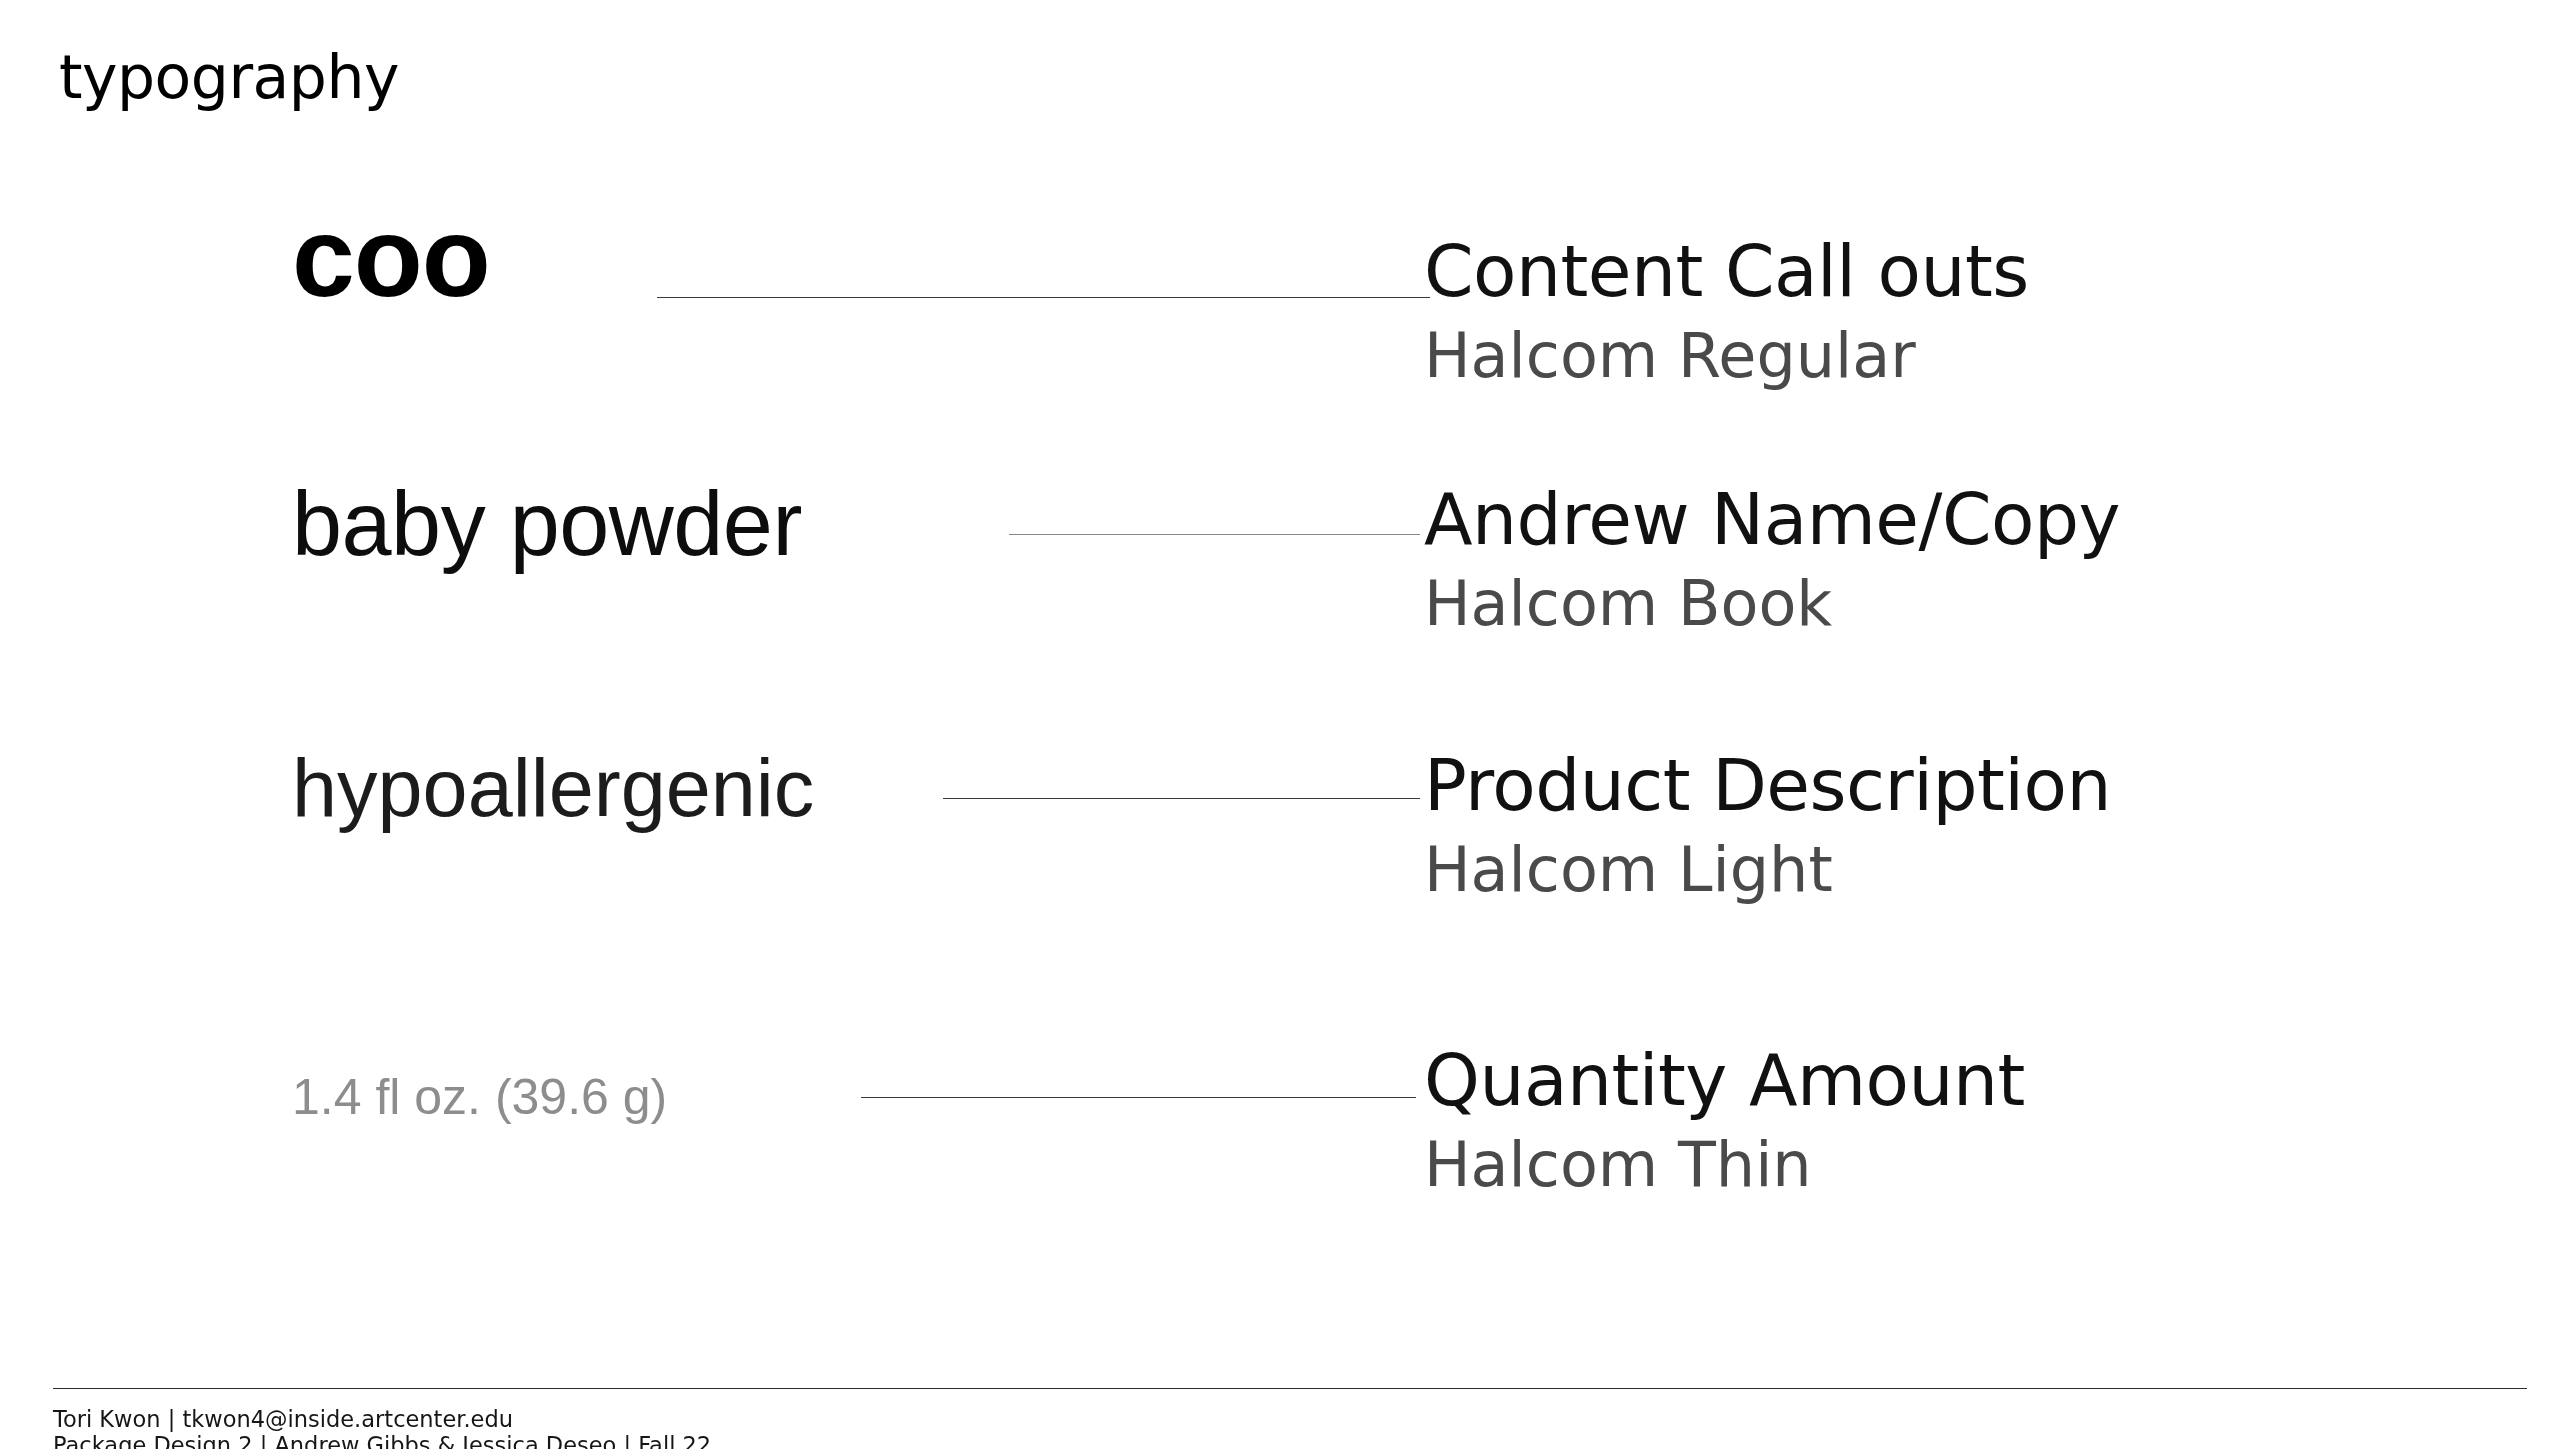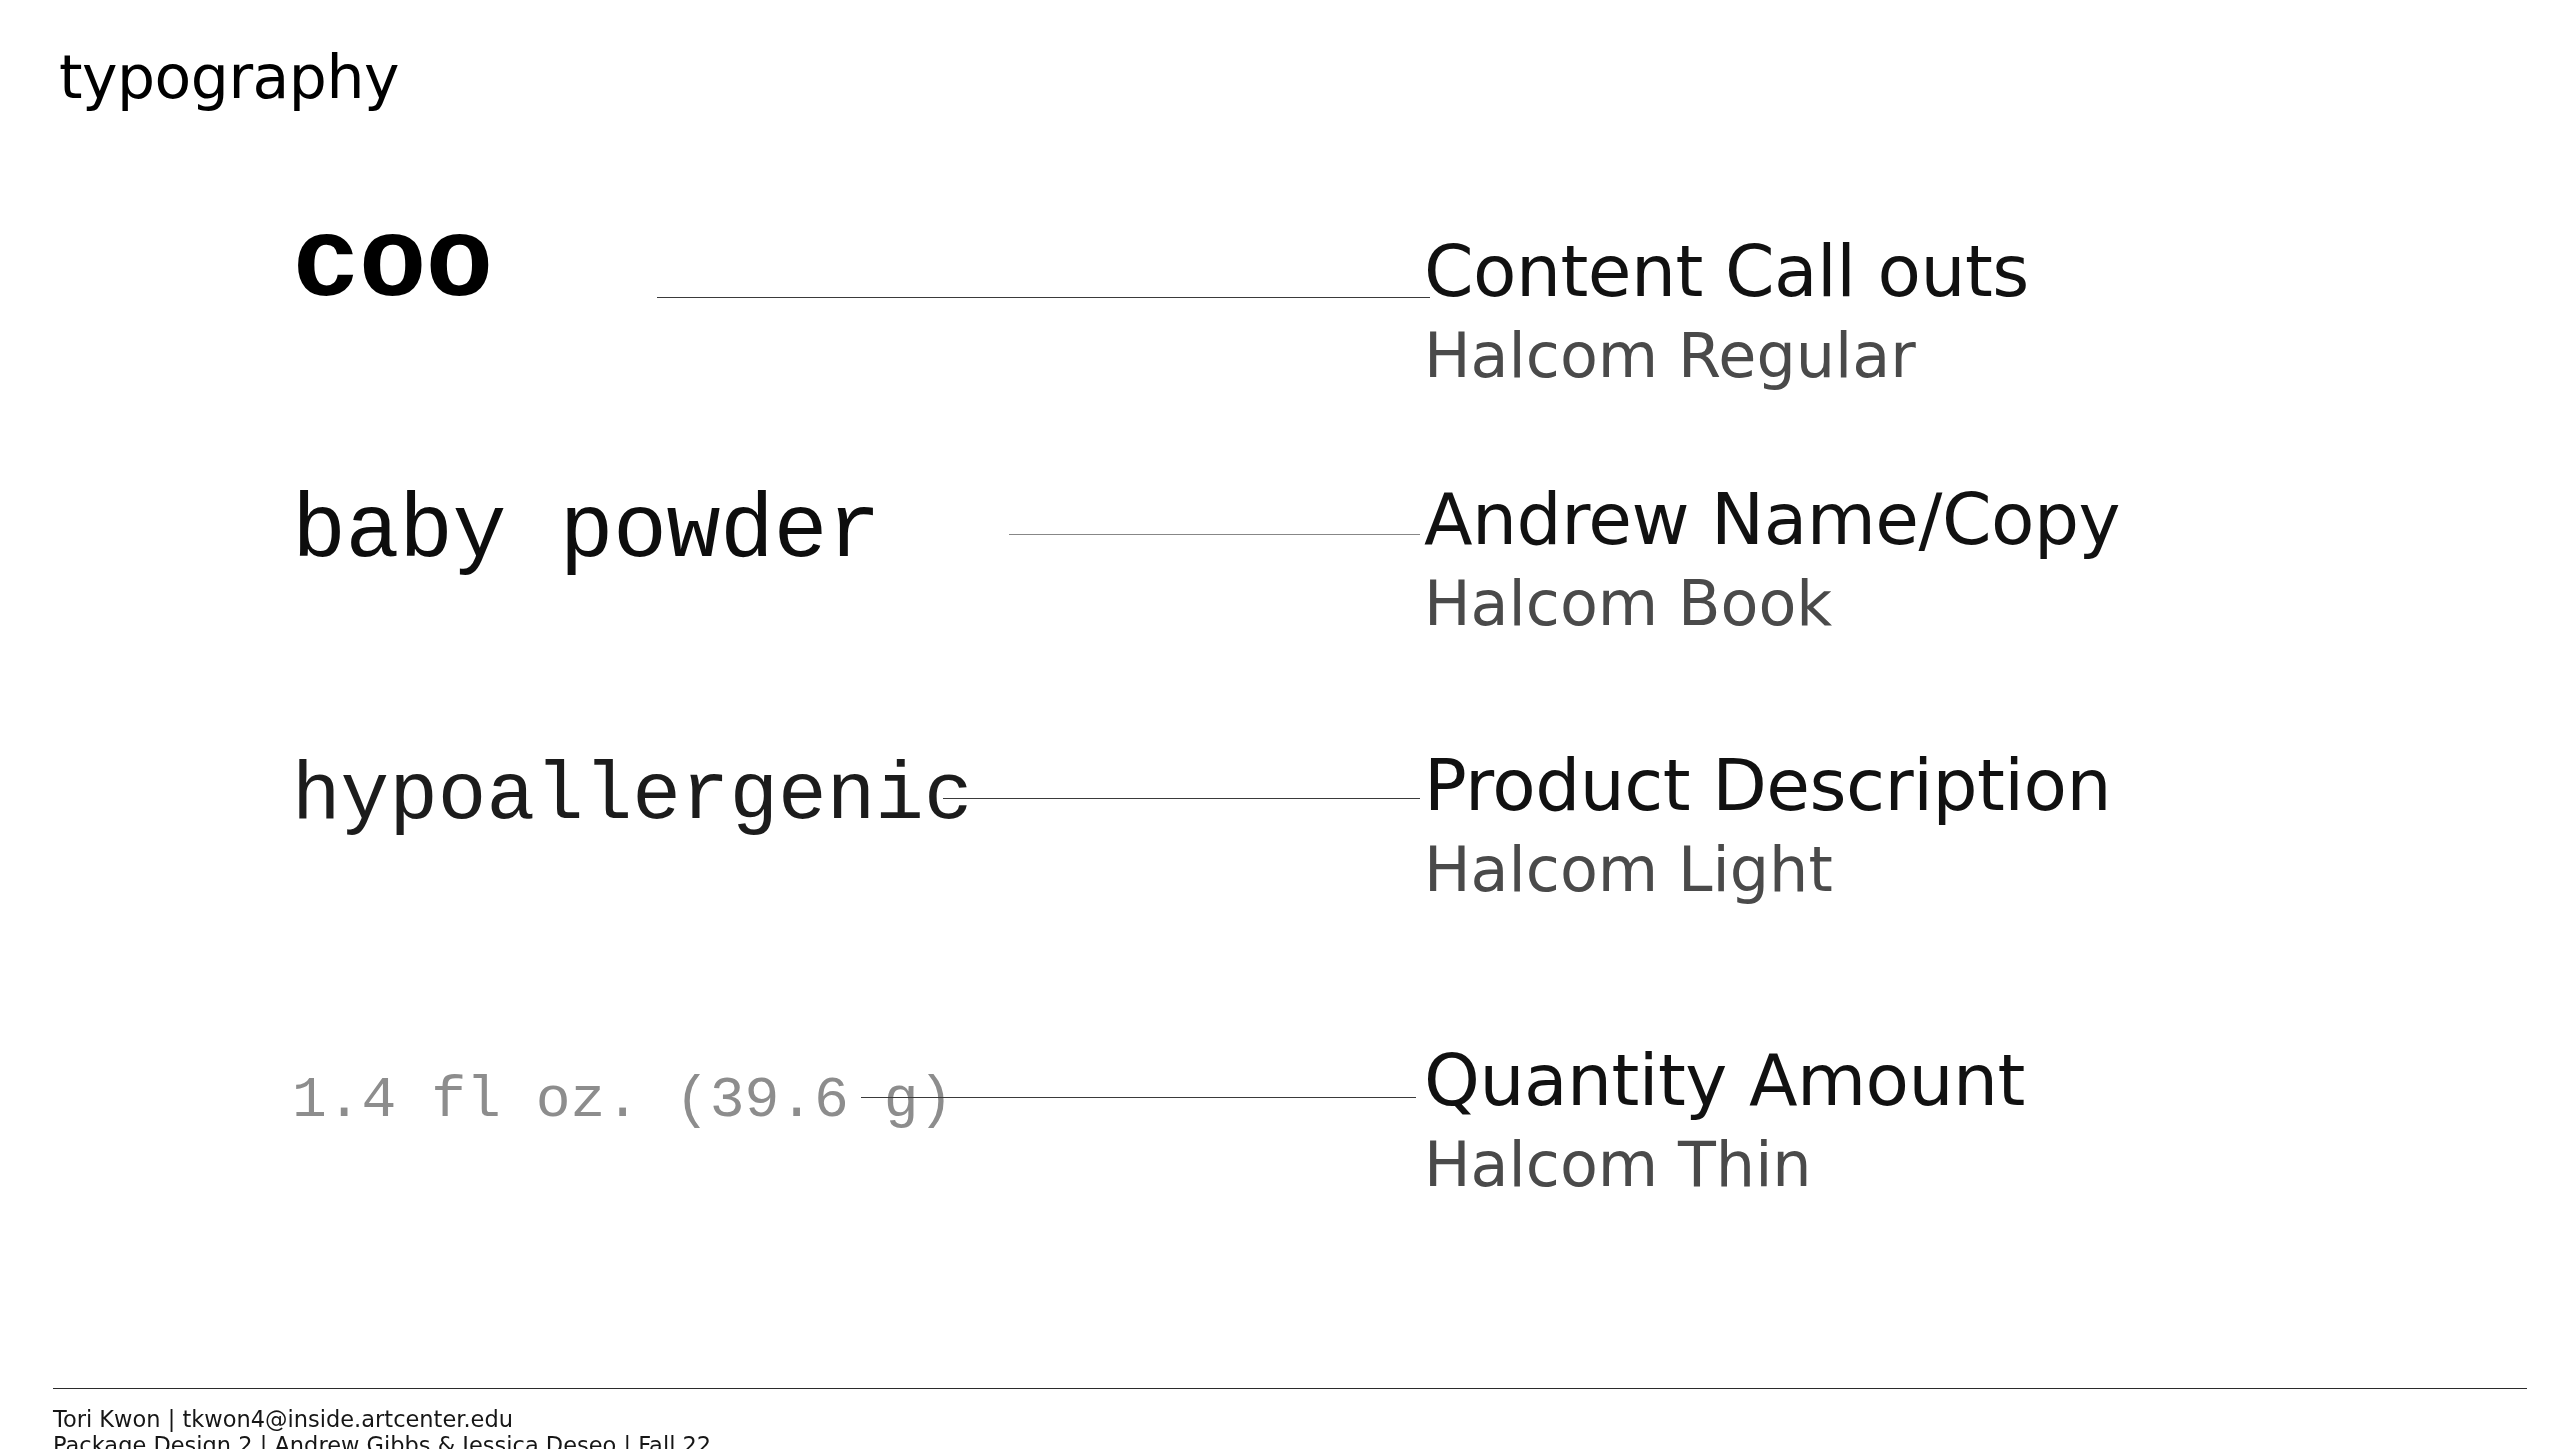--- a/index.html
+++ b/index.html
@@ -45,22 +45,22 @@
     position: absolute;
     left: 0;
     width: 2576px;
     height: 0;
   }
 
   
   .specimen {
     position: absolute;
     left: 292px;
-    bottom: 0;
-    font-family: Liberation Mono, monospace;
+    bottom: 8px;
+    font-family: Liberation Sans, sans-serif;
     line-height: 1;
     white-space: nowrap;
     transform-origin: left bottom;
   }
   .sp-coo {
     font-size: 113px;
     font-weight: 800;
     letter-spacing: -1.1px;
     color: #000000;
   }
@@ -70,21 +70,21 @@
     letter-spacing: -0.5px;
     color: #0d0d0d;
   }
   .sp-desc {
     font-size: 81px;
     font-weight: 300;
     letter-spacing: 0px;
     color: #1c1c1c;
   }
   .sp-qty {
-    font-size: 58px;
+    font-size: 50px;
     font-weight: 200;
     letter-spacing: 0px;
     color: #8d8d8d;
   }
 
   
   .connector {
     position: absolute;
     height: 0;
     border-top: 1.6px solid #3a3a3a;

